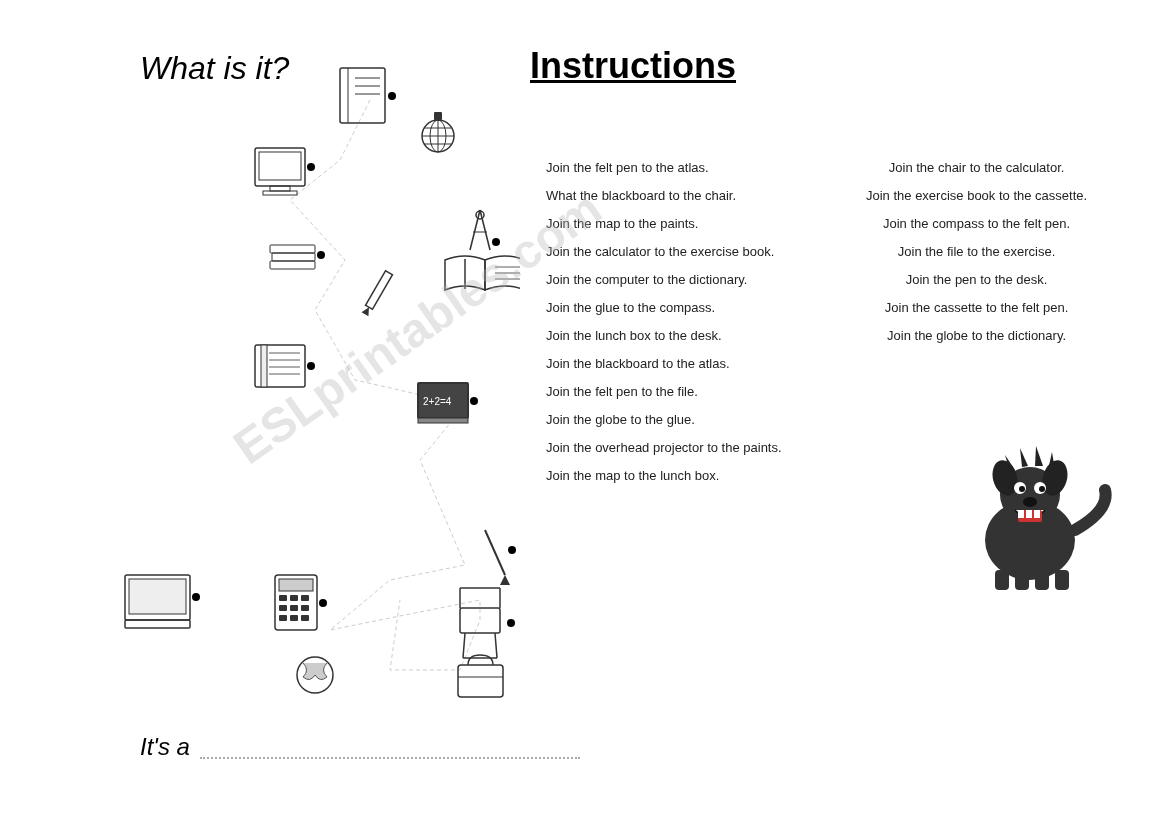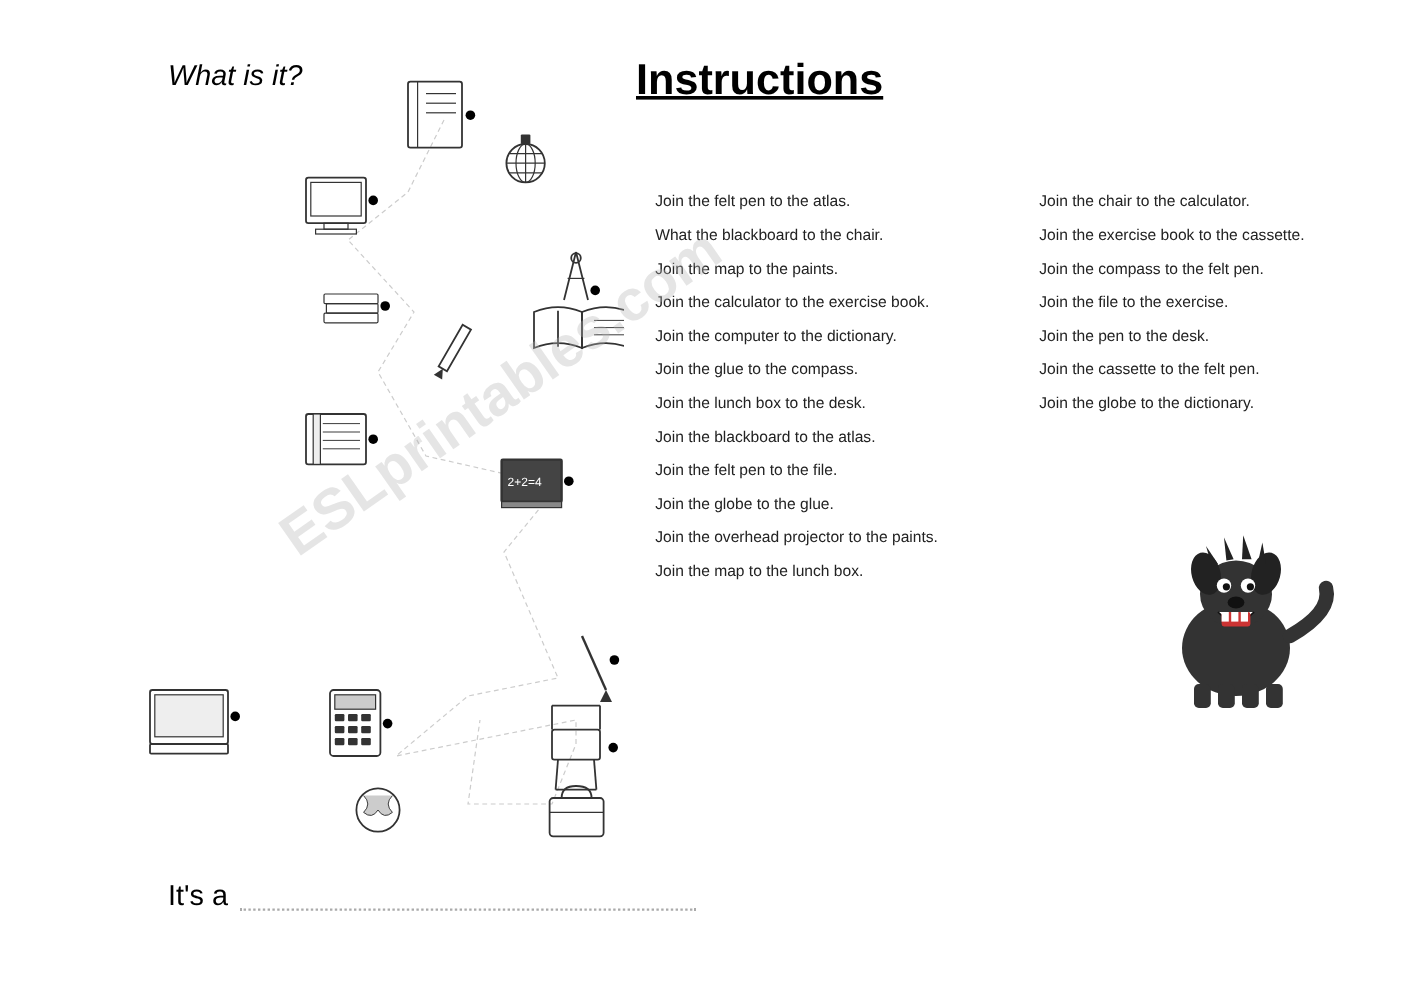--- a/index.html
+++ b/index.html
@@ -18,21 +18,21 @@
       position: relative;
       background: #fff;
       padding: 20px;
     }
 
     
     .title-what {
       position: absolute;
       top: 50px;
       left: 140px;
-      font-size: 24px;
+      font-size: 32px;
       font-weight: normal;
       font-style: italic;
     }
 
     .title-instructions {
       position: absolute;
       top: 45px;
       left: 530px;
       font-size: 36px;
       font-weight: bold;
@@ -49,33 +49,35 @@
       color: #222;
     }
 
     .instructions-right {
       position: absolute;
       top: 155px;
       left: 850px;
       font-size: 13px;
       line-height: 2.0;
       color: #222;
+      text-align: center;
     }
 
     .instructions-left p, .instructions-right p {
       margin-bottom: 2px;
       margin-left: 16px;
     }
 
     
     .its-a-section {
       position: absolute;
       bottom: 60px;
       left: 140px;
       font-size: 24px;
+      font-style: italic;
       display: flex;
       align-items: center;
       gap: 10px;
     }
 
     .answer-line {
       width: 380px;
       border-bottom: 2px dotted #aaa;
       height: 24px;
     }

